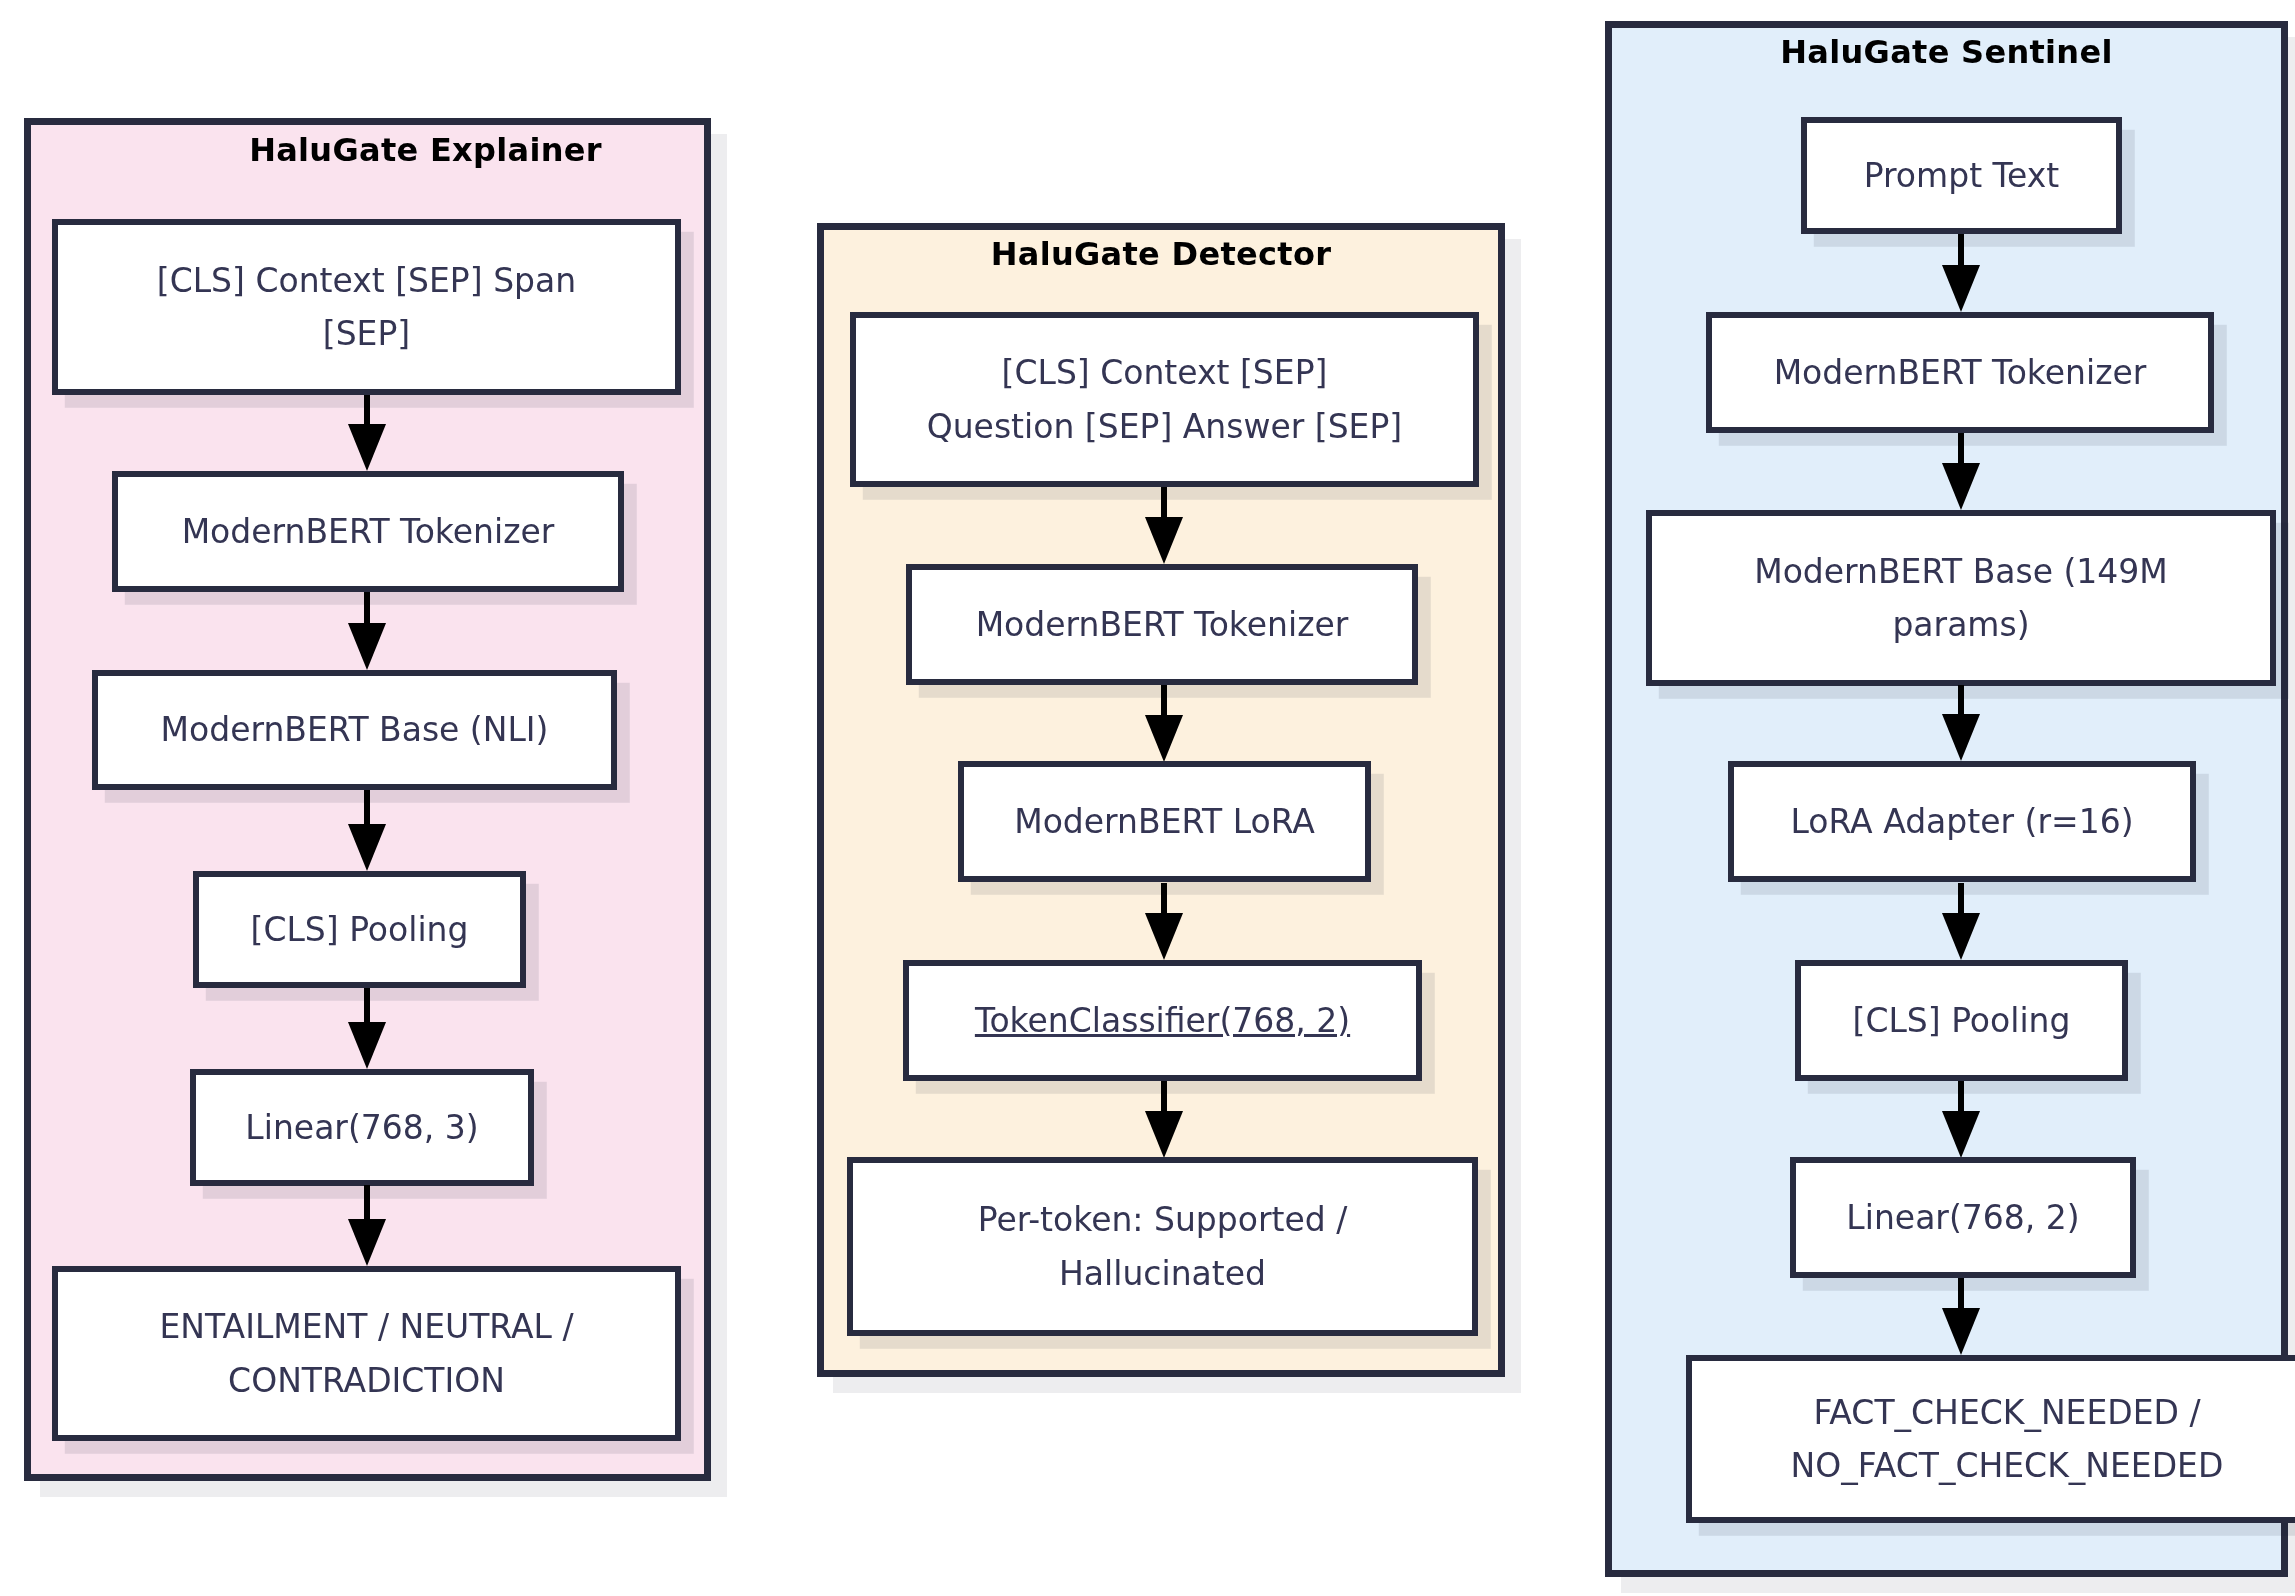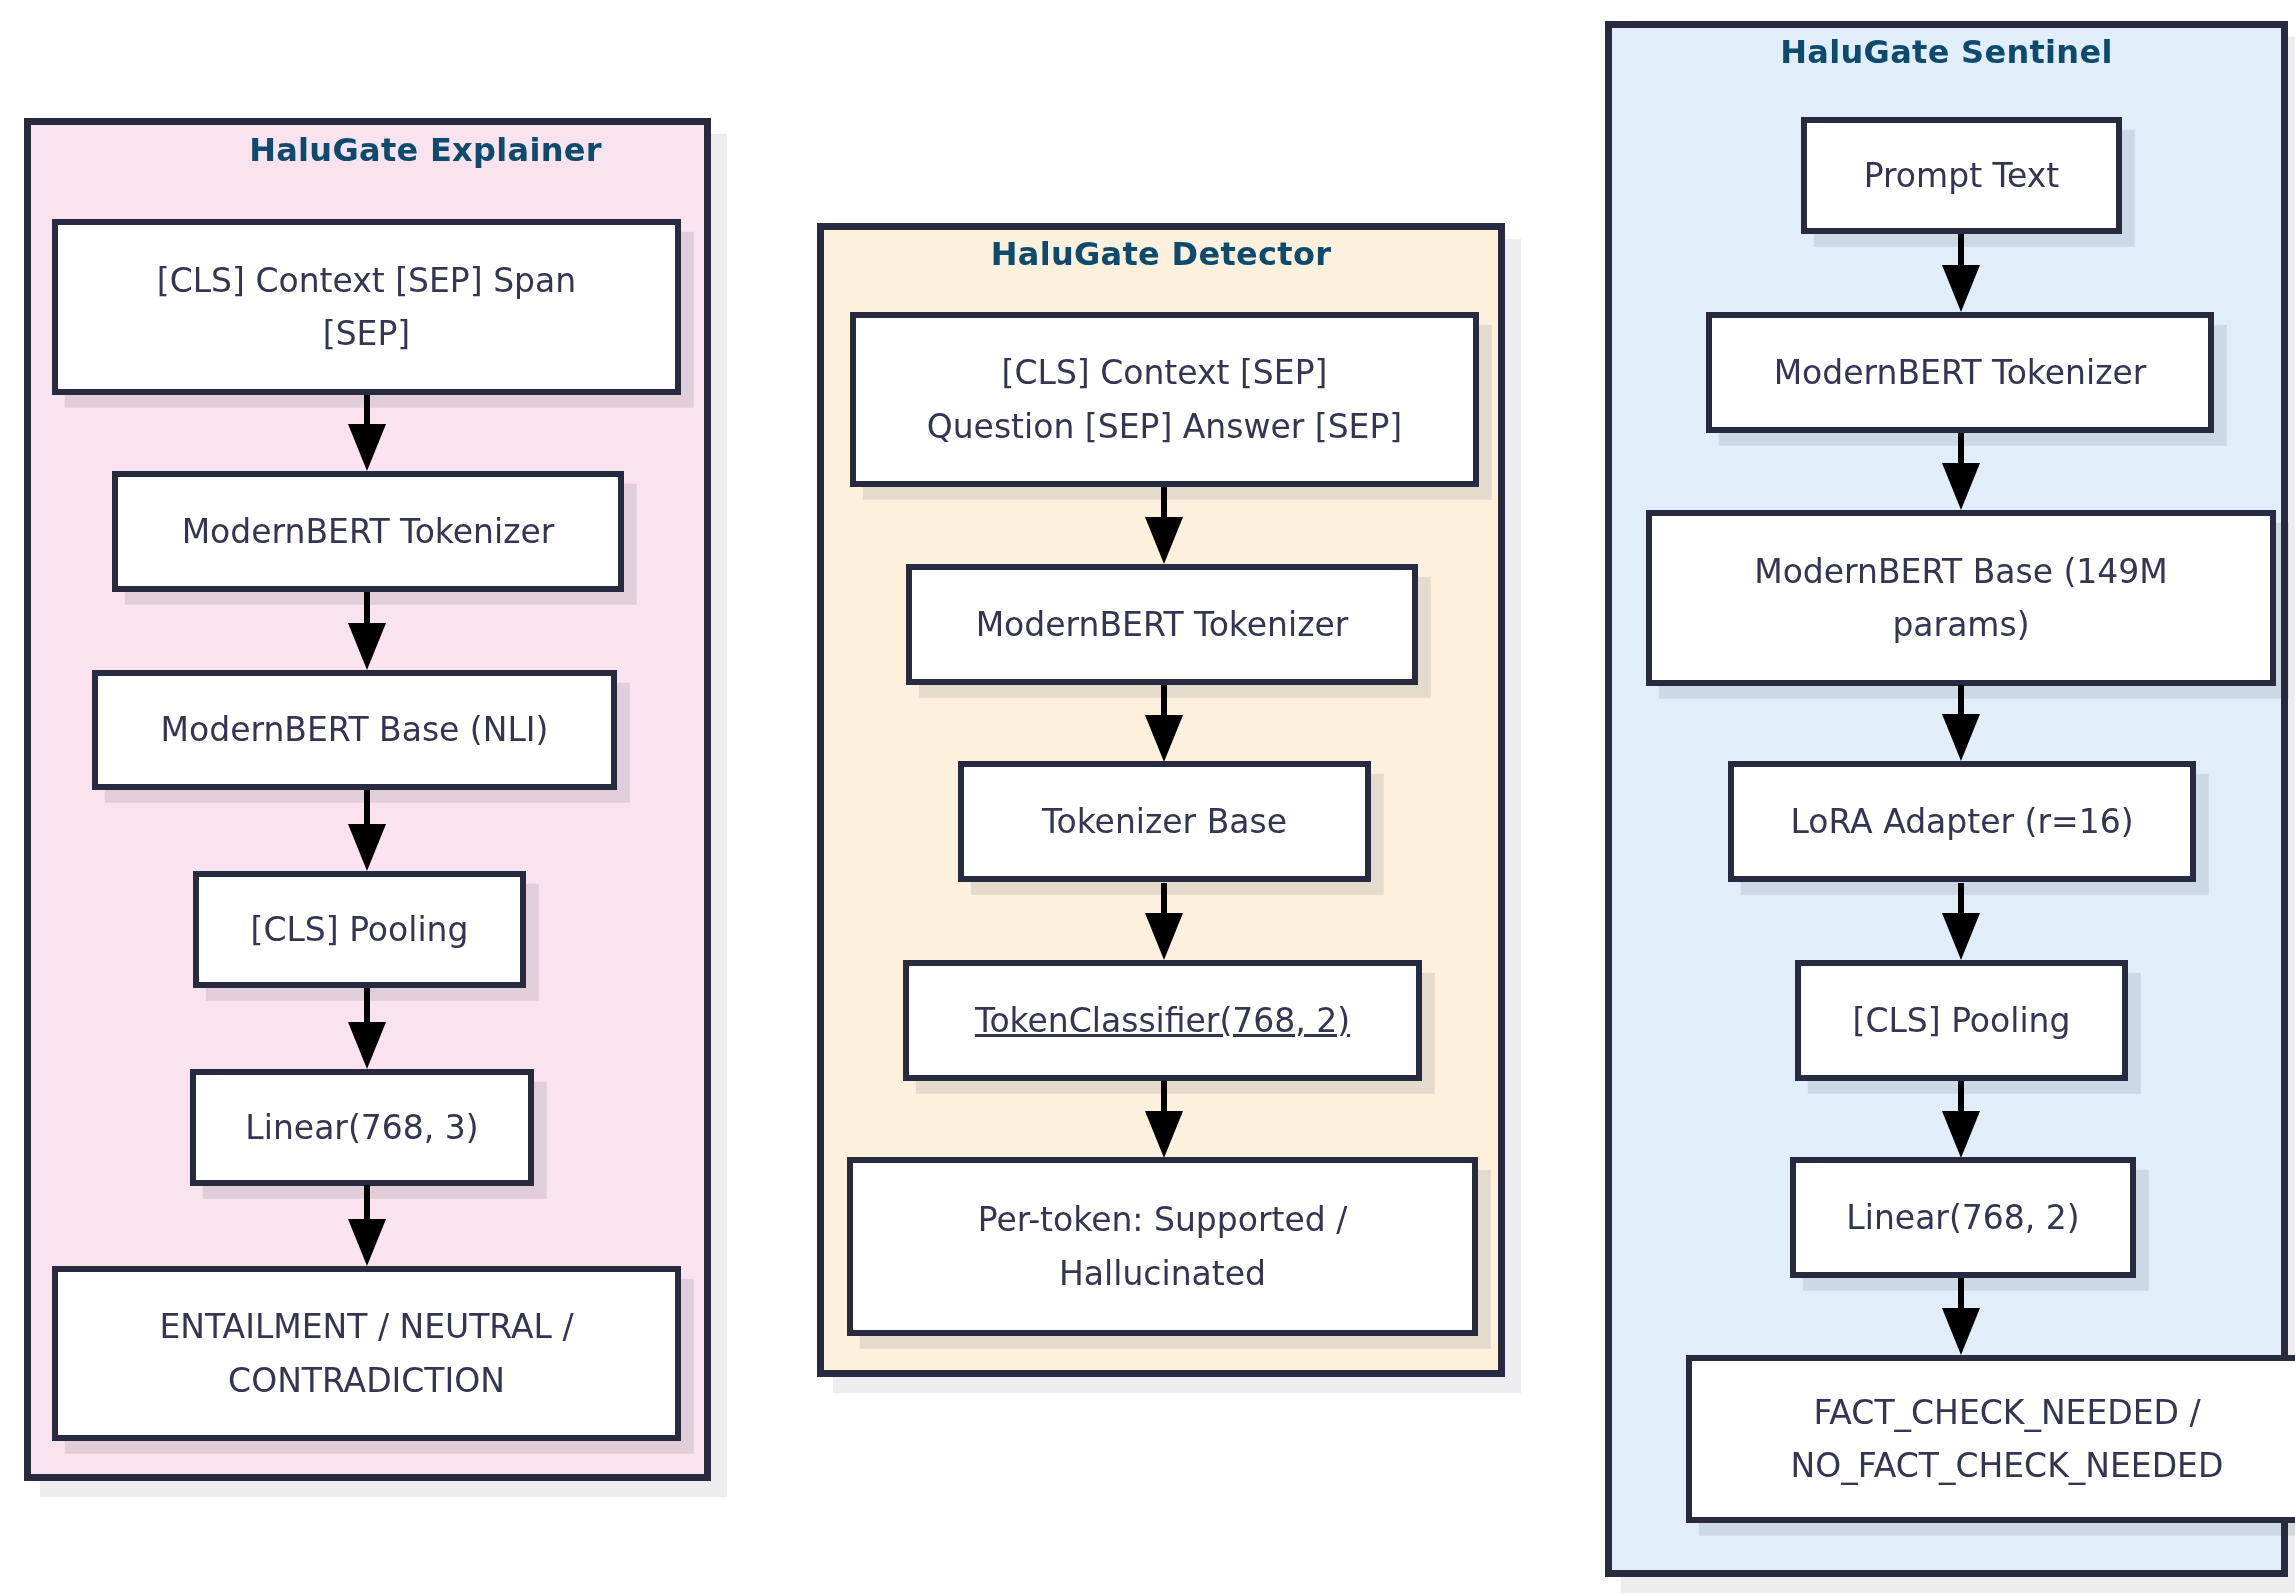--- a/index.html
+++ b/index.html
@@ -22,21 +22,21 @@
   }
   .g-pink  { background: #fae3ee; }
   .g-cream { background: #fdf1de; }
   .g-blue  { background: #e1eefa; }
 
   .group-title {
     position: absolute;
     text-align: center;
     font-size: 32px;
     font-weight: bold;
-    color: #0c4a6e;
+    color: #000000;
     line-height: 1.3;
     letter-spacing: 0.3px;
   }
 
   
   .node {
     position: absolute;
     background: #ffffff;
     border: 6.4px solid #282b3f;
     box-shadow: 12.8px 12.8px 0 rgba(22, 25, 45, 0.10);
@@ -129,21 +129,21 @@
     <div class="arrow-head"></div>
   </div>
 
   <div class="node" style="left:906px; top:564px; width:512px; height:121px;">ModernBERT Tokenizer</div>
 
   <div class="arrow" style="left:1145px; top:685px; height:77px;">
     <div class="arrow-line"></div>
     <div class="arrow-head"></div>
   </div>
 
-  <div class="node" style="left:958px; top:761px; width:413px; height:121px;">Tokenizer Base</div>
+  <div class="node" style="left:958px; top:761px; width:413px; height:121px;">ModernBERT LoRA</div>
 
   <div class="arrow" style="left:1145px; top:883px; height:77px;">
     <div class="arrow-line"></div>
     <div class="arrow-head"></div>
   </div>
 
   <div class="node" style="left:903px; top:960px; width:519px; height:121px;text-decoration:underline;">TokenClassifier(768, 2)</div>
 
   <div class="arrow" style="left:1145px; top:1081px; height:77px;">
     <div class="arrow-line"></div>

